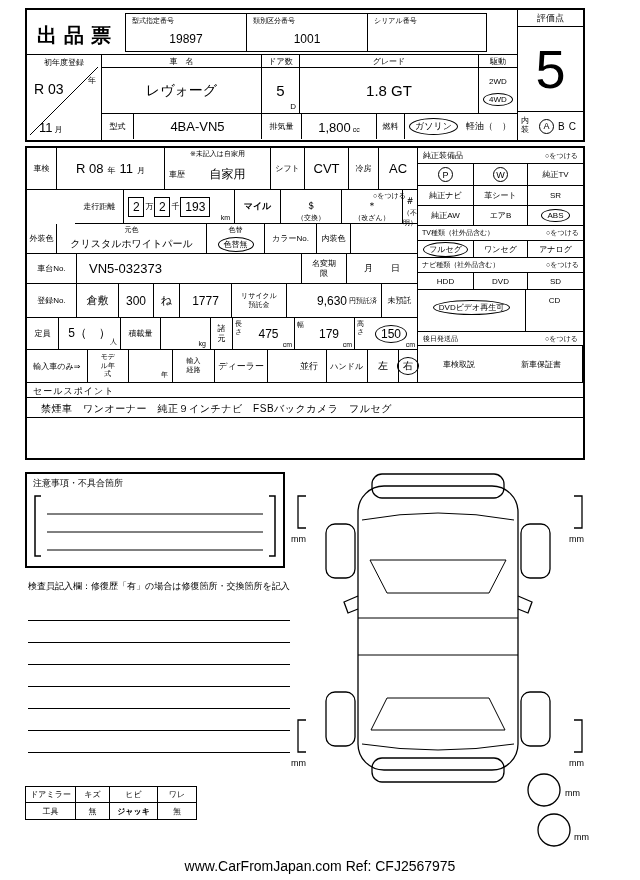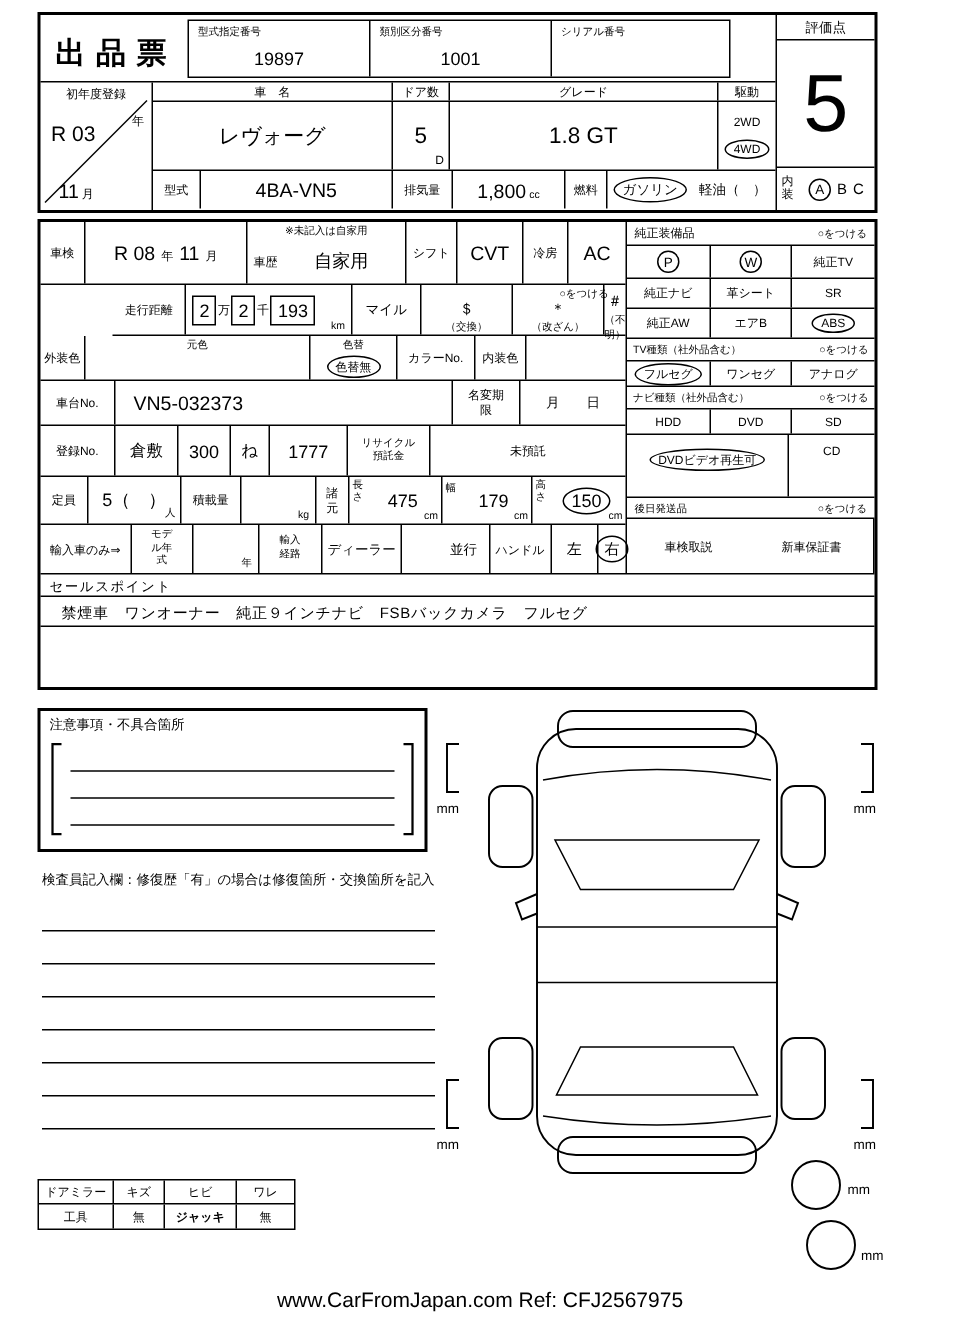--- a/index.html
+++ b/index.html
@@ -150,40 +150,41 @@
         <div class="rel fx br" style="width:112px;align-items:center;padding-left:4px;gap:1px;">
           <span class="digitbox">2</span>
           <span class="f8">万</span>
           <span class="digitbox">2</span>
           <span class="f8">千</span>
           <span class="digitbox" style="min-width:30px;">193</span>
           <span class="abs f7" style="right:4px;bottom:2px;">km</span>
         </div>
         <div class="rel fx" style="flex:1;">
           <div class="abs f7" style="left:138px;top:1px;">○をつける</div>
-          <div class="f9 fxc br" style="width:46px;">マイル</div>
+          <div class="f9 fxc br" style="width:46px;font-weight:bold;">マイル</div>
           <div class="col fxc br" style="width:61px;padding-top:8px;">
             <span class="f10">＄</span>
             <span class="f7">（交換）</span>
           </div>
           <div class="col fxc br" style="width:61px;padding-top:8px;">
             <span class="f10">＊</span>
             <span class="f7">（改ざん）</span>
           </div>
           <div class="col fxc" style="flex:1;padding-top:8px;">
             <span class="f10">＃</span>
             <span class="f7">（不明）</span>
           </div>
         </div>
       </div>
 
       <div class="fx bb" style="height:30px;">
         <div class="f8 fxc ctrtxt br" style="width:30px;">外装色</div>
         <div class="col br" style="width:150px;">
           <div class="f7" style="text-align:center;padding-top:1px;">元色</div>
+          <div class="fxc f10" style="flex:1;">クリスタルホワイトパール</div>
         </div>
         <div class="col br" style="width:58px;">
           <div class="f7" style="text-align:center;padding-top:1px;">色替</div>
           <div class="fxc" style="flex:1;">
             <span class="f8 oval">色替無</span>
           </div>
         </div>
         <div class="f8 fxc br" style="width:52px;">カラーNo.</div>
         <div class="f8 fxc ctrtxt br" style="width:34px;">内装色</div>
         <div style="flex:1;"></div>
@@ -196,20 +197,24 @@
         <div class="f9 fxc" style="flex:1;">月　　日</div>
       </div>
 
       <div class="fx bb" style="height:34px;">
         <div class="f8 fxc br" style="width:50px;">登録No.</div>
         <div class="fxc br" style="width:42px;font-size:11px;">倉敷</div>
         <div class="fxc br" style="width:35px;font-size:12px;">300</div>
         <div class="fxc br" style="width:26px;font-size:11px;">ね</div>
         <div class="fxc br" style="width:52px;font-size:12px;">1777</div>
         <div class="f7 fxc ctrtxt br" style="width:55px;padding:0 6px;">リサイクル預託金</div>
+        <div class="fx br" style="width:95px;align-items:center;justify-content:flex-end;gap:2px;padding-right:4px;">
+          <span class="f12">9,630</span>
+          <span class="f7">円預託済</span>
+        </div>
         <div class="f8 fxc" style="flex:1;">未預託</div>
       </div>
 
       <div class="fx bb" style="height:32px;">
         <div class="f8 fxc br" style="width:32px;">定員</div>
         <div class="rel fxc br" style="width:62px;">
           <span class="f12">5（　）</span>
           <span class="abs f7" style="right:3px;bottom:2px;">人</span>
         </div>
         <div class="f8 fxc br" style="width:40px;">積載量</div>

